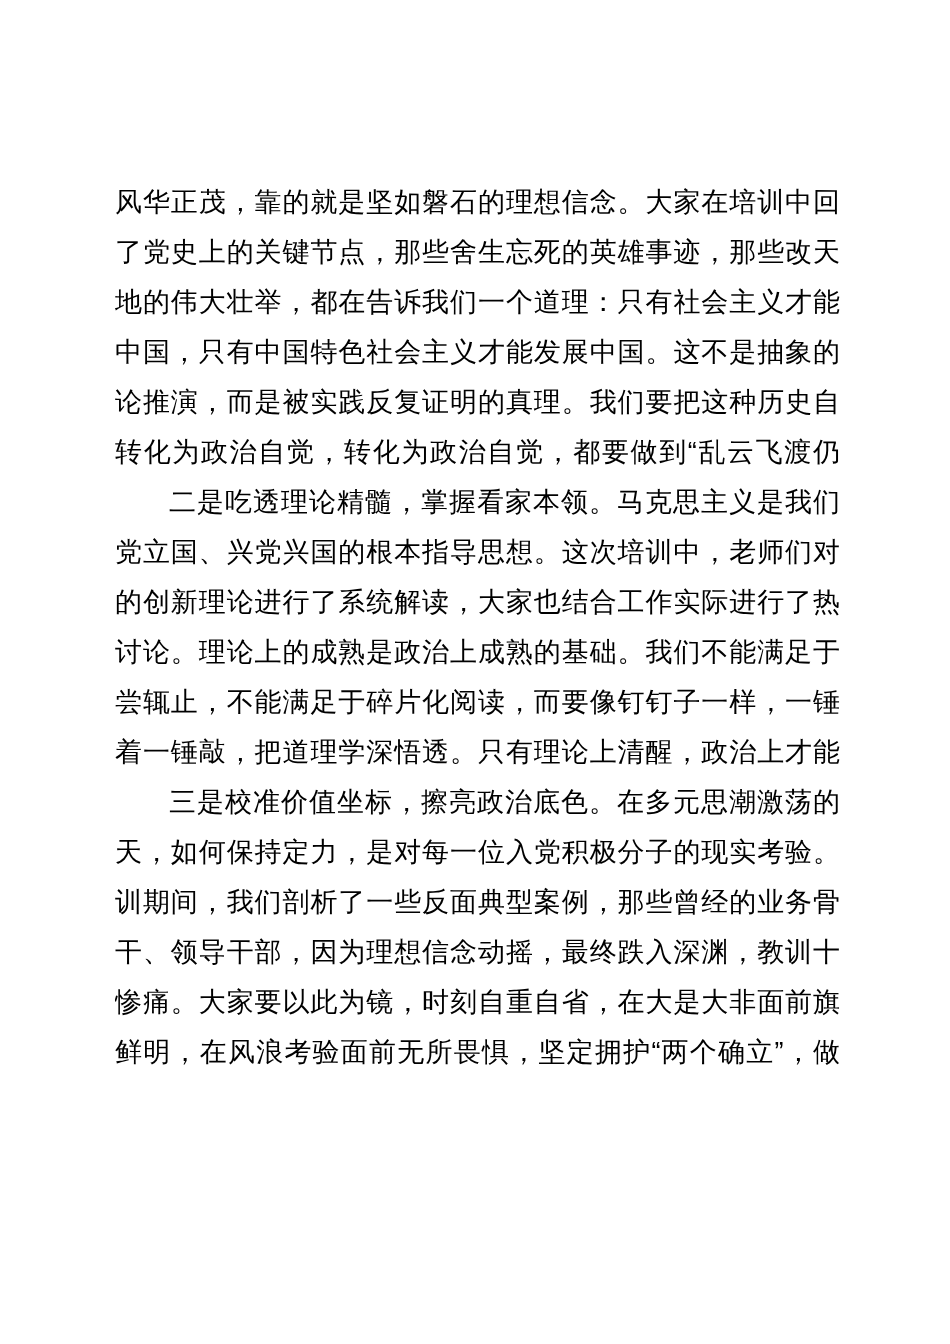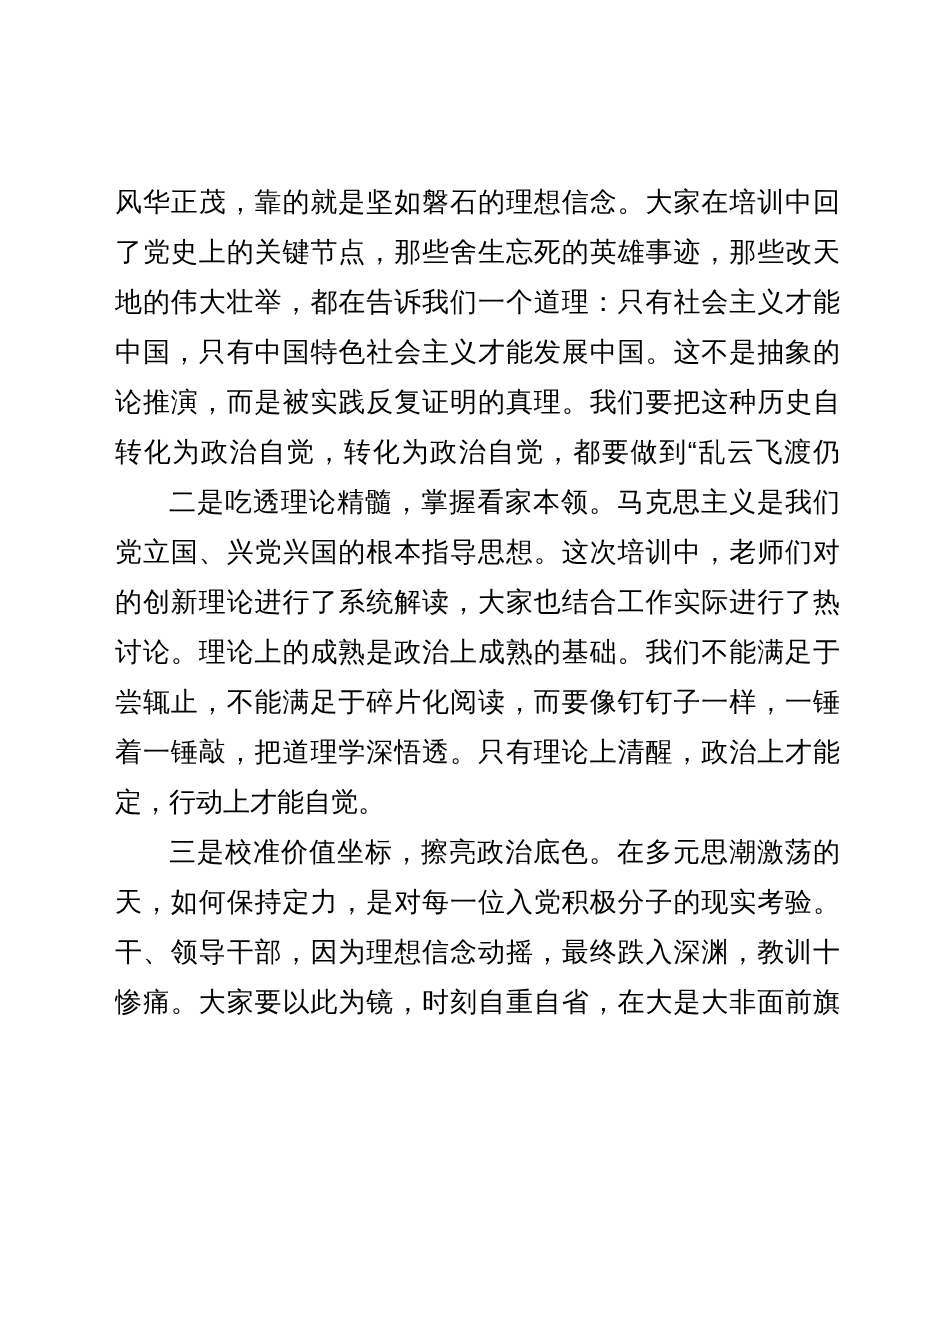--- a/index.html
+++ b/index.html
@@ -55,22 +55,23 @@
         <div class="line j">论推演，而是被实践反复证明的真理。我们要把这种历史自信</div>
         <div class="line j">转化为政治自觉，转化为政治自觉，都要做到“乱云飞渡仍</div>
       </div>
       <div class="para">
         <div class="line j indent">二是吃透理论精髓，掌握看家本领。马克思主义是我们立</div>
         <div class="line j">党立国、兴党兴国的根本指导思想。这次培训中，老师们对党</div>
         <div class="line j">的创新理论进行了系统解读，大家也结合工作实际进行了热烈</div>
         <div class="line j">讨论。理论上的成熟是政治上成熟的基础。我们不能满足于浅</div>
         <div class="line j">尝辄止，不能满足于碎片化阅读，而要像钉钉子一样，一锤接</div>
         <div class="line j">着一锤敲，把道理学深悟透。只有理论上清醒，政治上才能坚</div>
-        <div class="line">定，行动上才能自觉。</div>
       </div>
       <div class="para">
         <div class="line j indent">三是校准价值坐标，擦亮政治底色。在多元思潮激荡的今</div>
         <div class="line j">天，如何保持定力，是对每一位入党积极分子的现实考验。培</div>
+        <div class="line j">训期间，我们剖析了一些反面典型案例，那些曾经的业务骨</div>
         <div class="line j">干、领导干部，因为理想信念动摇，最终跌入深渊，教训十分</div>
         <div class="line j">惨痛。大家要以此为镜，时刻自重自省，在大是大非面前旗帜</div>
+        <div class="line j">鲜明，在风浪考验面前无所畏惧，坚定拥护“两个确立”，做</div>
       </div>
     </div>
 </div>
 
 </body></html>

